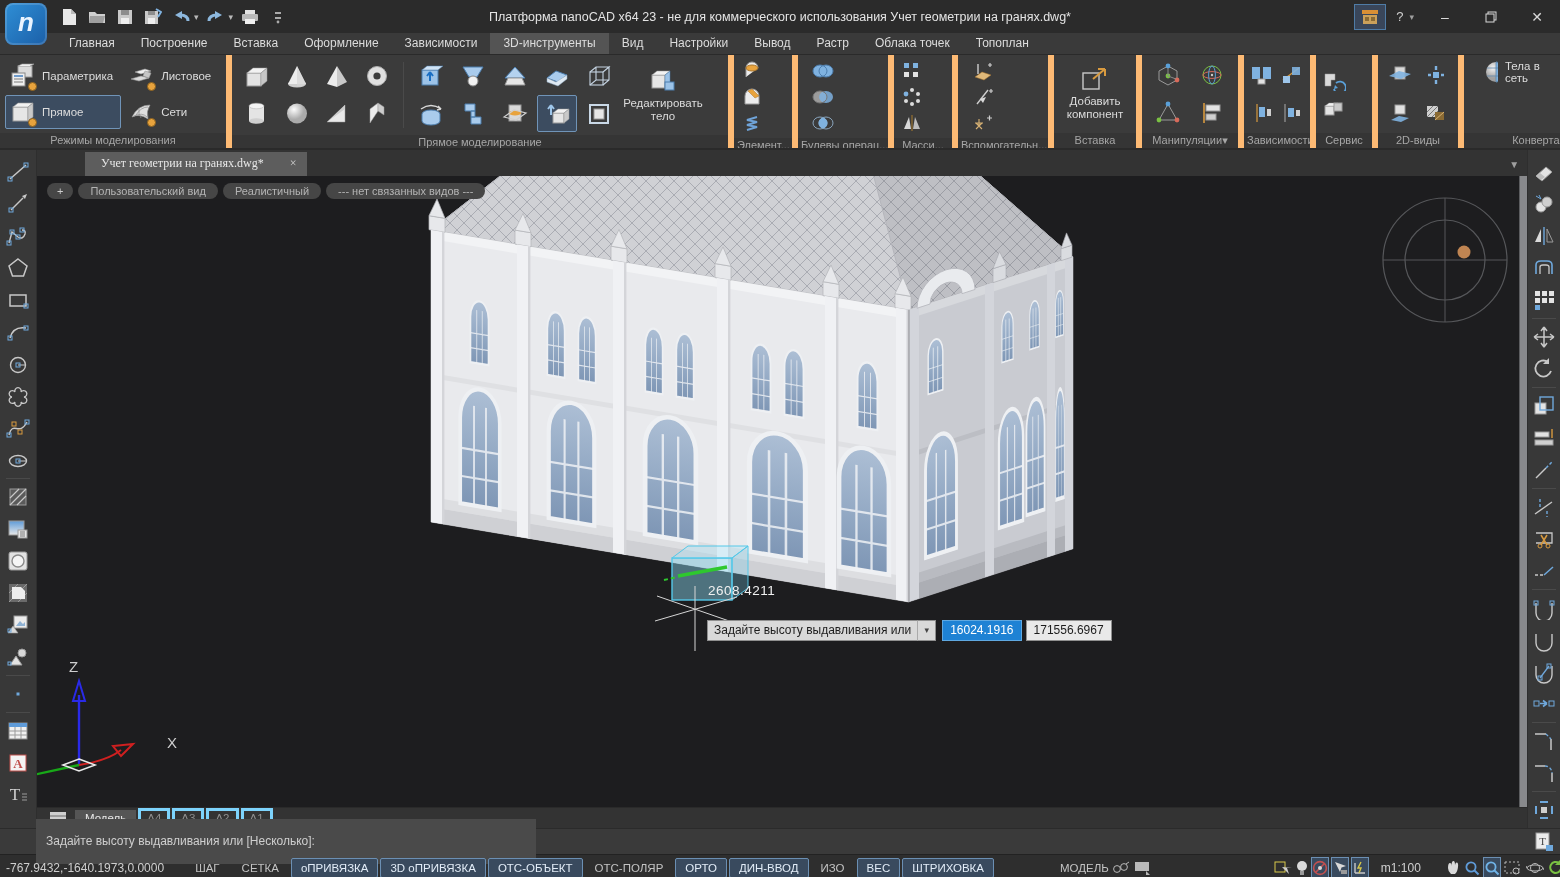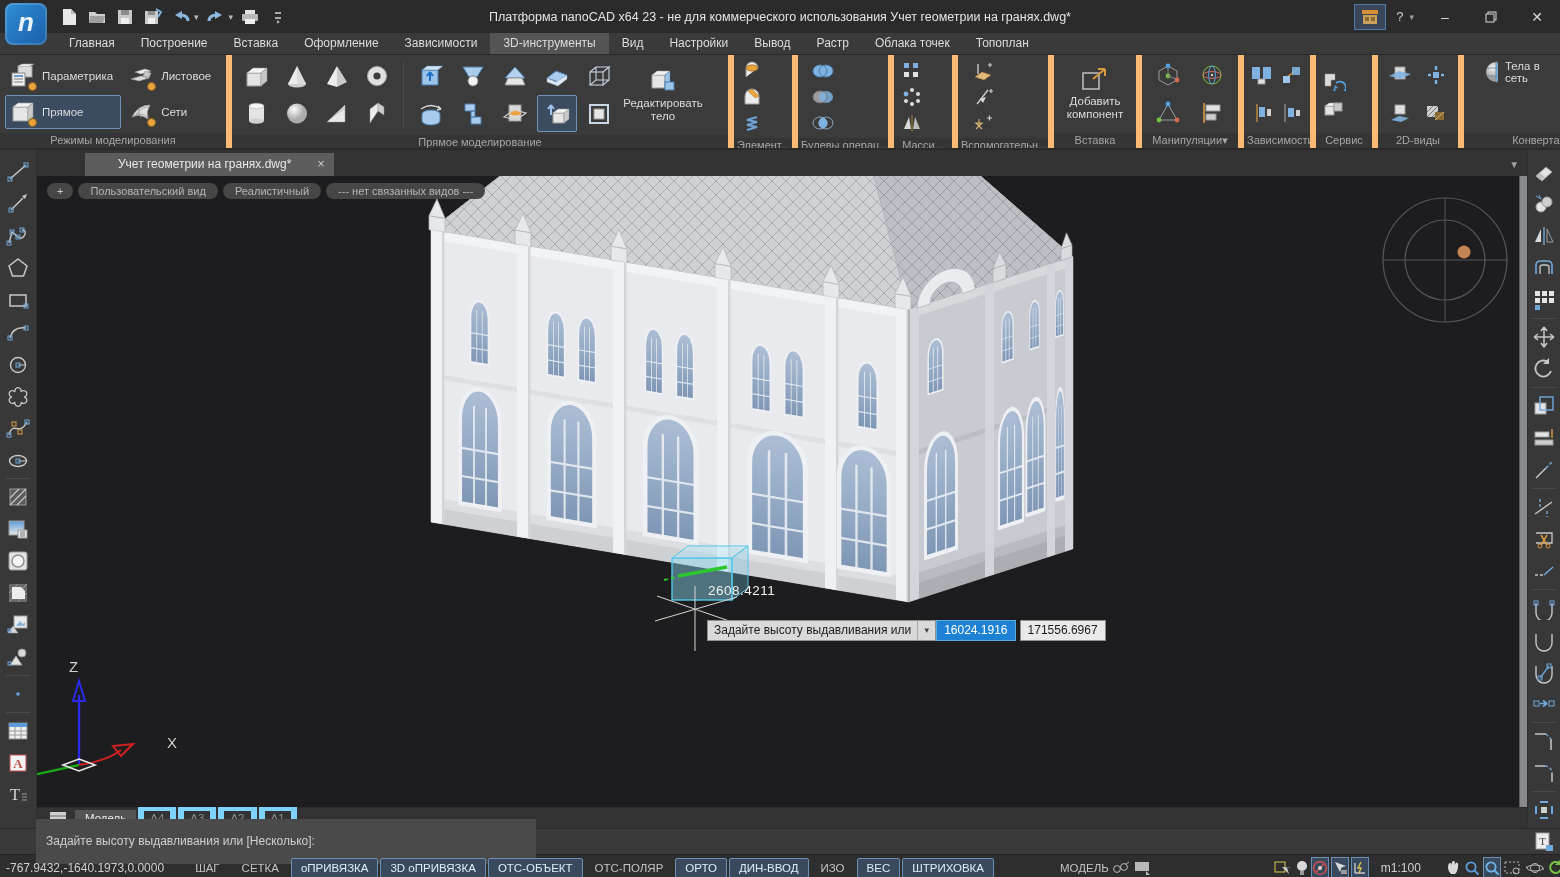--- a/index.html
+++ b/index.html
@@ -38,40 +38,40 @@
   .hbtn{display:flex;align-items:center;gap:7px;font-size:11.5px;color:#dcdcdc;padding:2px 6px;}
   .rdiv{width:1px;align-self:stretch;background:#4a4a4a;margin:4px 3px;}
   
   .mainrow{display:flex;height:678px;}
   .sidebar{width:36px;background:#383838;display:flex;flex-direction:column;align-items:center;padding-top:6px;gap:0;border-right:1px solid #2e2e2e;}
   .sidebar.right{width:32px;border-right:none;border-left:1px solid #2e2e2e;}
   .si{width:30px;height:32px;display:flex;align-items:center;justify-content:center;flex:0 0 auto;}
   .sdiv{width:24px;height:1px;background:#4a4a4a;margin:2px 0;flex:0 0 auto;}
   .center{width:1491px;display:flex;flex-direction:column;}
   .tabrow{height:26px;background:#333333;display:flex;align-items:flex-end;padding-left:48px;position:relative;}
-  .doctab{background:#5d5d5d;color:#e8e8e8;font-size:12px;padding:4px 10px 5px 33px;display:flex;align-items:center;gap:26px;}
+  .doctab{background:#5d5d5d;color:#e8e8e8;font-size:12px;padding:4px 10px 5px 16px;display:flex;align-items:center;gap:26px;font-family:Liberation Serif, serif;}
   .doctab .x{color:#d0d0d0;font-size:12px;}
   .tabcaret{position:absolute;right:8px;bottom:6px;color:#9f9f9f;font-size:10px;}
   .viewport{height:632px;background:#1d1d1f;position:relative;overflow:hidden;}
   .pills{position:absolute;left:10px;top:7px;display:flex;gap:5px;z-index:4;}
   .pill{background:#464646;color:#b4b4b4;font-size:11px;border-radius:9px;padding:2px 12px;white-space:nowrap;}
   .pill.plus{padding:2px 10px;color:#cfcfcf;}
   .vscroll{position:absolute;right:0;top:0;bottom:0;width:7px;background:#88898c;z-index:6;border-left:1px solid #5c5d60;}
   .bld{position:absolute;left:364px;top:-2px;z-index:1;}
   .overlay{position:absolute;left:0;top:0;z-index:3;}
   .dynrow{position:absolute;left:670px;top:444px;display:flex;z-index:5;font-size:12px;}
   .dynprompt{background:#d9d9d9;color:#1c1c1c;border:1px solid #8f8f8f;height:19px;line-height:19px;padding:0 6px;white-space:nowrap;}
   .dynchev{background:#d9d9d9;border:1px solid #8f8f8f;border-left:1px solid #aaa;width:17px;height:19px;display:flex;align-items:center;justify-content:center;color:#444;font-size:9px;margin-left:-1px;}
-  .dynf1{margin-left:0;background:#1e82d4;color:#fff;border:1px solid #5fa8e0;height:19px;line-height:19px;padding:0 7px;}
+  .dynf1{margin-left:6px;background:#1e82d4;color:#fff;border:1px solid #5fa8e0;height:19px;line-height:19px;padding:0 7px;}
   .dynf2{margin-left:4px;background:#e9e9e9;color:#1c1c1c;border:1px solid #8f8f8f;height:19px;line-height:19px;padding:0 7px;}
   .dynval{position:absolute;left:671px;top:407px;color:#f0f0f0;font-size:13.5px;z-index:5;letter-spacing:.5px;}
   .layoutrow{height:20px;background:#333333;display:flex;align-items:center;font-size:11.5px;color:#9f9f9f;gap:2px;padding-left:6px;border-top:1px solid #2a2a2a;}
   .ltab{padding:2px 10px;}
   .ltab.active{background:#555555;color:#e8e8e8;}
-  .ltab.sheet{border:6px solid #7dd3fc;padding:1px 6px;color:#8f8f8f;}
+  .ltab.sheet{border:3px solid #7dd3fc;padding:1px 6px;color:#8f8f8f;}
   .cmdbar{height:25px;background:#3a3a3a;display:flex;align-items:center;border-top:1px solid #2b2b2b;}
   .cmdmsg{background:#4a4a4a;color:#cfcfcf;font-size:12px;height:21px;line-height:21px;padding:12px 10px;margin-left:36px;min-width:480px;}
   .statusbar{height:26px;background:#2e2e2e;display:flex;align-items:center;font-size:11.5px;color:#c3c3c3;padding:0 6px;gap:2px;border-top:1px solid #222;}
   .coords{font-size:12px;color:#cfcfcf;margin-right:19px;white-space:nowrap;}
   .stg{padding:3px 9px;border:1px solid transparent;border-radius:2px;white-space:nowrap;}
   .stg.on{background:#394a5e;border-color:#64ـ;}
   .stg.on{background:#394a5e;border-color:#6b8fb3;color:#e2ecf7;}
   .stdiv{width:1px;height:14px;background:#4a4a4a;margin:0 4px;}
   .sti{width:24px;height:20px;display:flex;align-items:center;justify-content:center;border:1px solid transparent;}
   .sti.on{background:#394a5e;border:1px solid #6b8fb3;}

